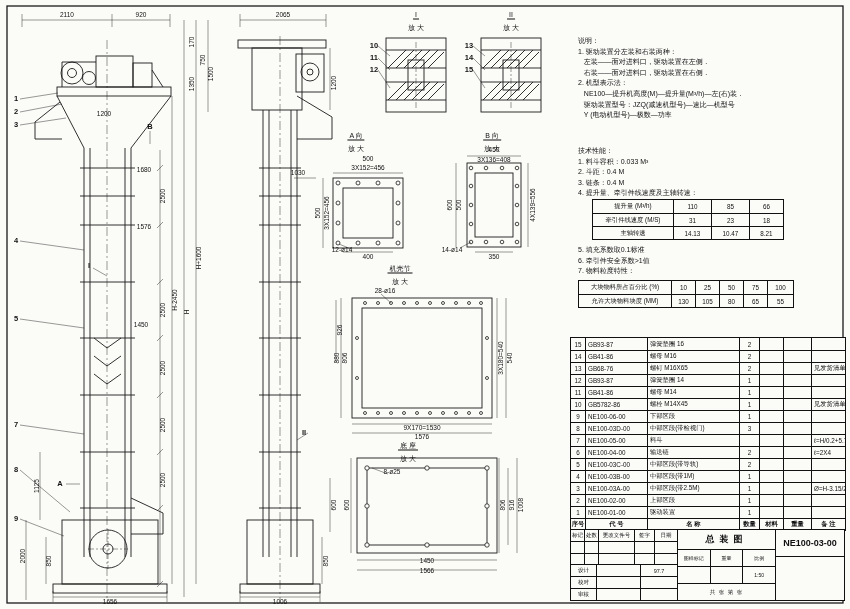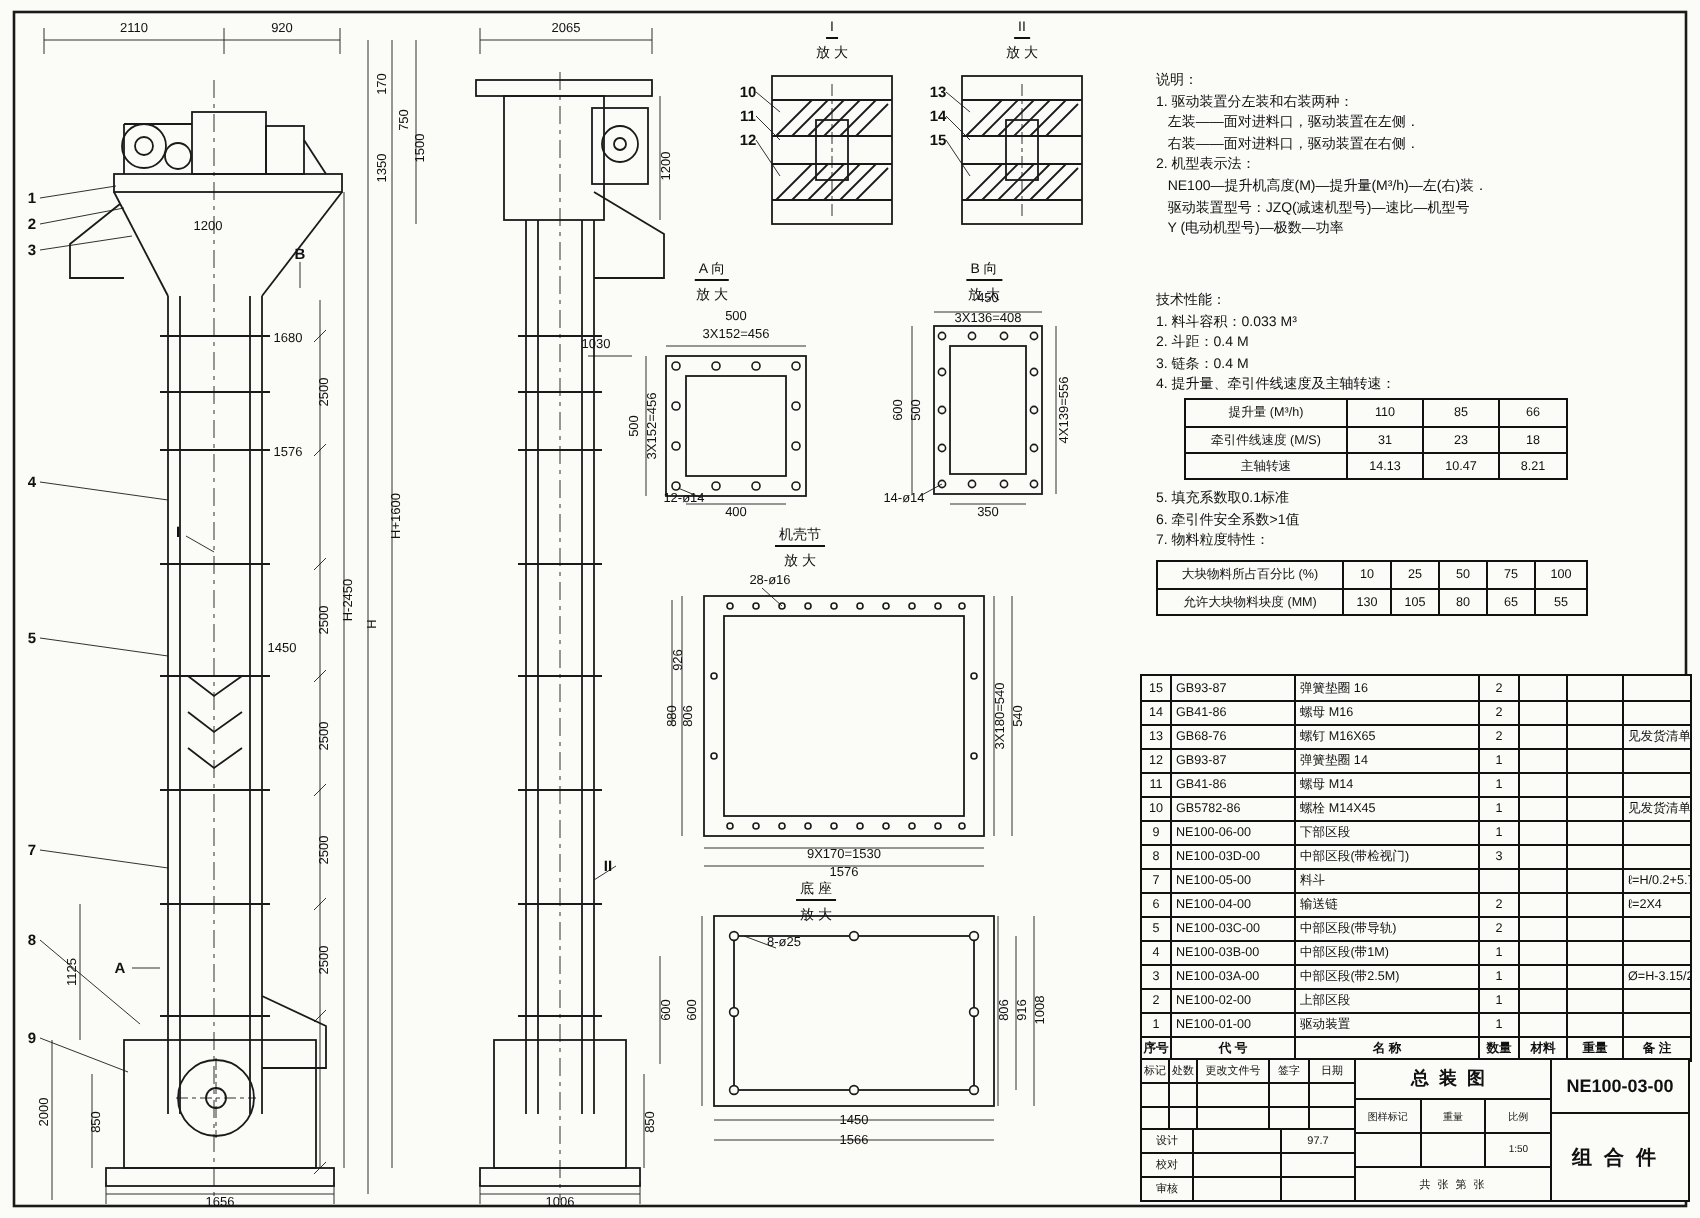--- a/index.html
+++ b/index.html
@@ -678,17 +678,16 @@
         <div class="tb-gridrow">
           <div></div>
           <div></div>
           <div>1:50</div>
         </div>
         <div class="tb-sheets">共  张  第  张</div>
       </div>
     </div>
     <div class="tb-right">
       <div class="tb-code">NE100-03-00</div>
-      <div class="tb-kind">组合件</div>
     </div>
   </div>
 
 </div>
 
 </body></html>

